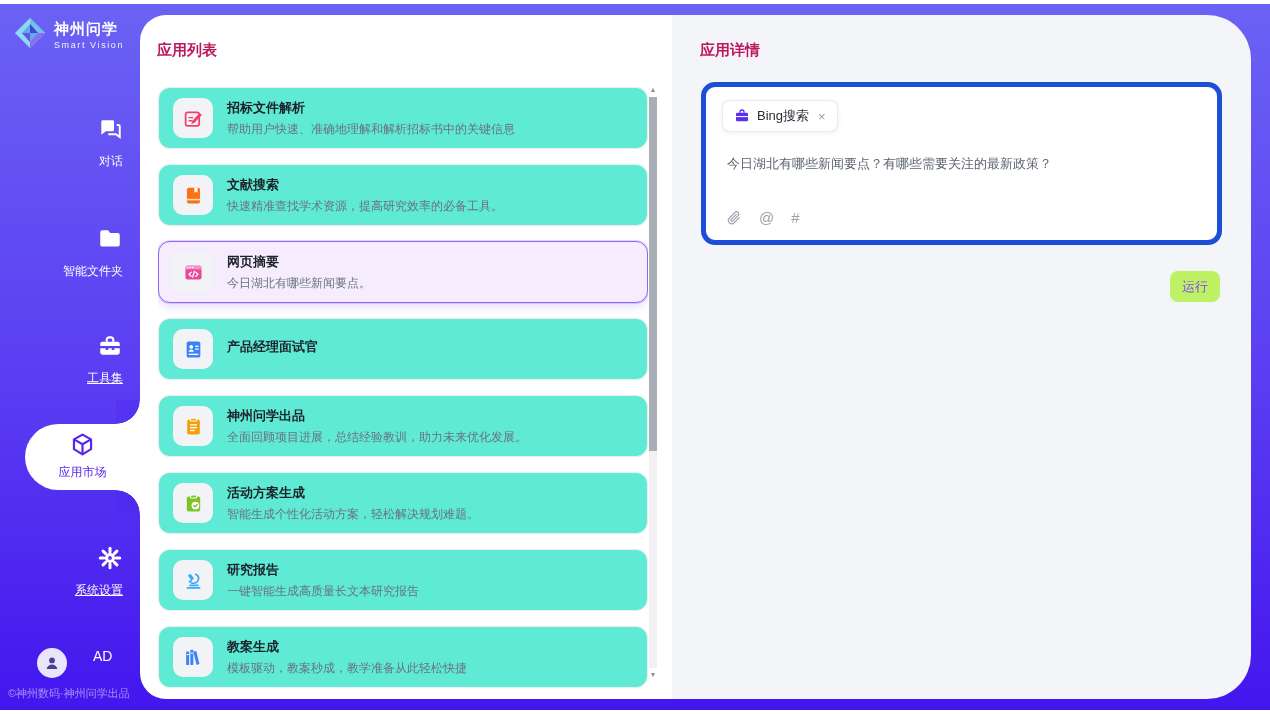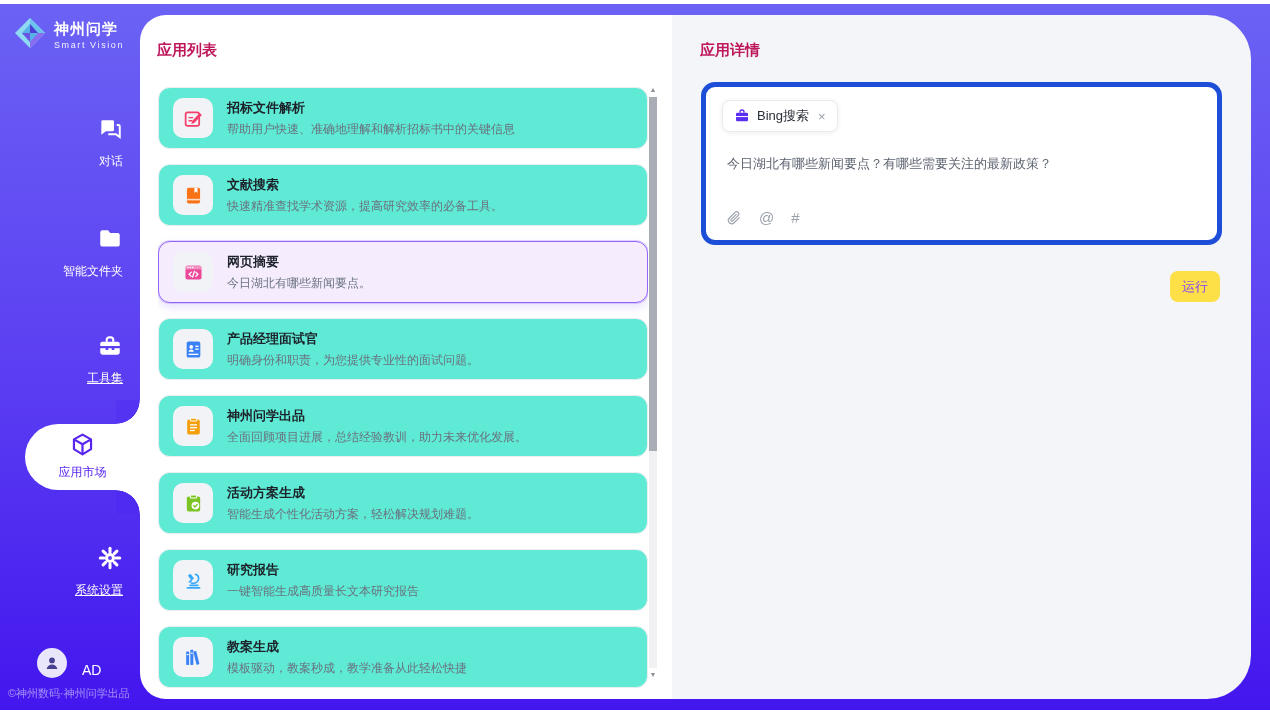--- a/index.html
+++ b/index.html
@@ -18,21 +18,21 @@
   .nav-item .nav-label { display:block; font-size:12px; margin-top:7px; color:#fff; }
   .nav-item .nav-label.underline { text-decoration:underline; }
   .nav-active { position:absolute; left:25px; width:115px; height:66px; background:#fff;
                 border-radius:33px 0 0 33px; text-align:center; color:#5526f0; cursor:pointer; padding-top:8px; }
   .nav-active .nav-ic { display:inline-flex; width:25px; height:25px; color:#5724f0; }
   .nav-active .nav-label { display:block; font-size:12px; margin-top:3px; color:#5724f0; }
   .nav-active::before { content:""; position:absolute; right:0; top:-24px; width:24px; height:24px;
                 background:radial-gradient(24px at 0 0, #5434f2 23.4px, #fff 24px); }
   .nav-active::after { content:""; position:absolute; right:0; bottom:-24px; width:24px; height:24px;
                 background:radial-gradient(24px at 0 100%, #4f2af1 23.4px, #fff 24px); }
-  .user-row { position:absolute; left:37px; top:644px; display:flex; align-items:flex-end; gap:15px; cursor:pointer; }
+  .user-row { position:absolute; left:37px; top:644px; display:flex; align-items:flex-start; gap:26px; cursor:pointer; }
   .avatar { width:30px; height:30px; border-radius:50%; background:#e9e6fb; display:flex; align-items:center; justify-content:center; color:#47418f; }
   .avatar svg { width:18px; height:18px; }
   .user-name { color:#fff; font-size:14px; }
   .sidebar-footer { position:absolute; left:8px; top:682px; width:140px; font-size:11px;
                     color:rgba(255,255,255,.5); white-space:nowrap; }
 
   
   .panels { position:absolute; left:140px; top:11px; bottom:11px; right:19px; display:flex; }
   .list-panel { width:532px; background:#fff; border-radius:26px 0 0 26px; position:relative; }
   .detail-panel { flex:1; background:#f4f5f8; border-radius:0 44px 44px 0; position:relative; }
@@ -66,21 +66,21 @@
   .tool-tag { position:absolute; left:16px; top:13px; height:32px; display:inline-flex; align-items:center;
               gap:7px; padding:0 11px; background:#fff; border:1px solid #e9e9f0; border-radius:8px;
               box-shadow:0 1px 5px rgba(31,35,41,.08); cursor:pointer; }
   .tag-icon { display:inline-flex; width:16px; height:16px; color:#5b2ff0; }
   .tag-label { font-size:13px; color:#2a2e36; }
   .tag-close { font-size:13px; color:#9aa0aa; margin-left:2px; cursor:pointer; }
   .question { position:absolute; left:21px; top:68px; right:20px; font-size:13px; color:#5c6370; cursor:text; }
   .composer-row { position:absolute; left:20px; bottom:14px; display:flex; align-items:center; gap:17px; color:#9ba1ab; }
   .composer-row .c-ic { display:inline-flex; align-items:center; justify-content:center; width:16px; height:16px; cursor:pointer; }
   .composer-row .c-ch { font-size:15px; font-weight:500; color:#9ba1ab; cursor:pointer; }
-  .run-button { position:absolute; right:31px; top:256px; width:50px; height:31px; background:#fde047;
+  .run-button { position:absolute; right:31px; top:256px; width:50px; height:31px; background:#bef264;
                 color:#8347f6; border:none; border-radius:8px; font-size:13px; cursor:pointer;
                 font-family:inherit; display:flex; align-items:center; justify-content:center; }
 </style>
 </head>
 <body>
 
 <div class="stage">
   <div class="app">
 
     <aside class="sidebar">
@@ -210,21 +210,20 @@
                   <rect x="4.2" y="2.8" width="15.6" height="18.4" rx="2.2" fill="currentColor"></rect>
                   <circle cx="9.4" cy="9" r="2.1" fill="#fff"></circle>
                   <path d="M6.4 14.6c.5-1.8 1.6-2.7 3-2.7s2.5.9 3 2.7z" fill="#fff"></path>
                   <rect x="14" y="7.6" width="3.8" height="1.5" fill="#fff"></rect>
                   <rect x="14" y="10.8" width="3.8" height="1.5" fill="#fff"></rect>
                   <rect x="6.4" y="16.8" width="11.2" height="1.5" fill="#fff"></rect>
                 </svg>
               </div>
               <div>
                 <div class="card-name">产品经理面试官</div>
-                <div class="card-desc">明确身份和职责，为您提供专业性的面试问题。</div>
               </div>
             </div>
             <div class="app-card">
               <div class="card-icon" style="color: rgb(245, 158, 11);">
                 <svg viewBox="0 0 24 24">
                   <rect x="4.8" y="4" width="14.4" height="17" rx="2" fill="currentColor"></rect>
                   <rect x="8.2" y="2.4" width="7.6" height="3.2" rx="1.2" fill="currentColor" stroke="#fff" stroke-width="1.2"></rect>
                   <rect x="8" y="9.4" width="8" height="1.5" fill="#fff"></rect>
                   <rect x="8" y="12.6" width="8" height="1.5" fill="#fff"></rect>
                   <rect x="8" y="15.8" width="5.4" height="1.5" fill="#fff"></rect>

